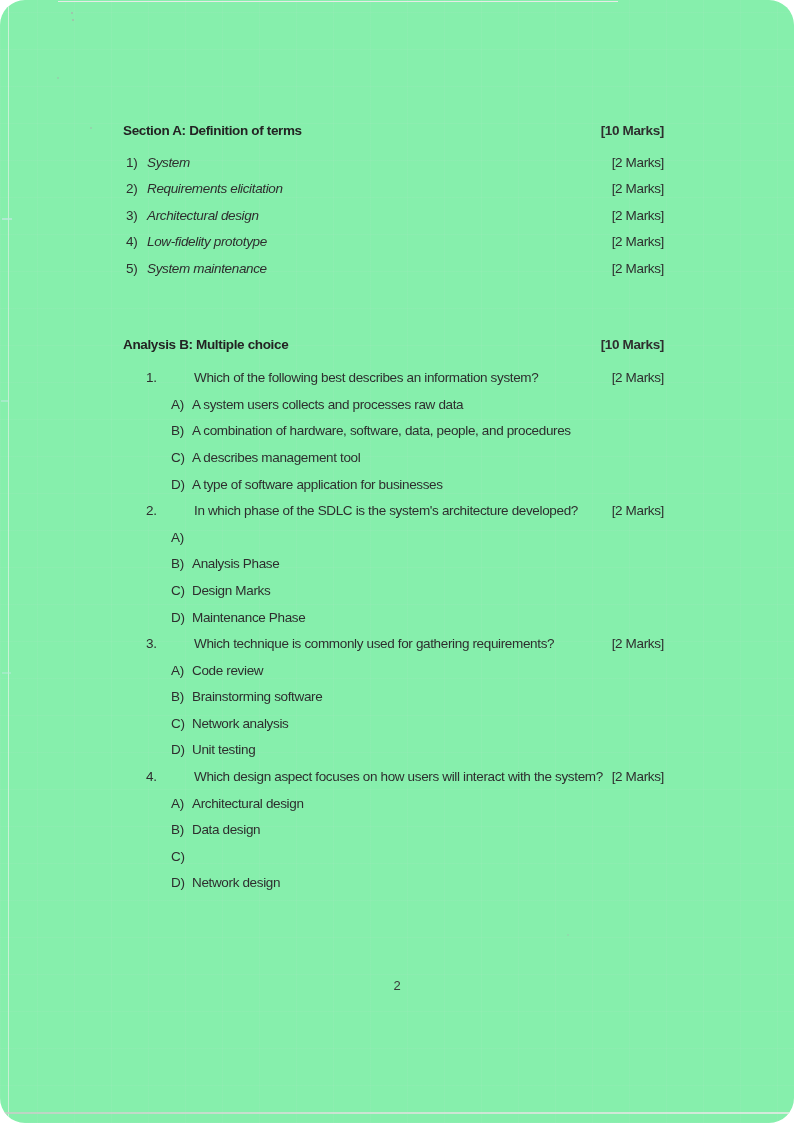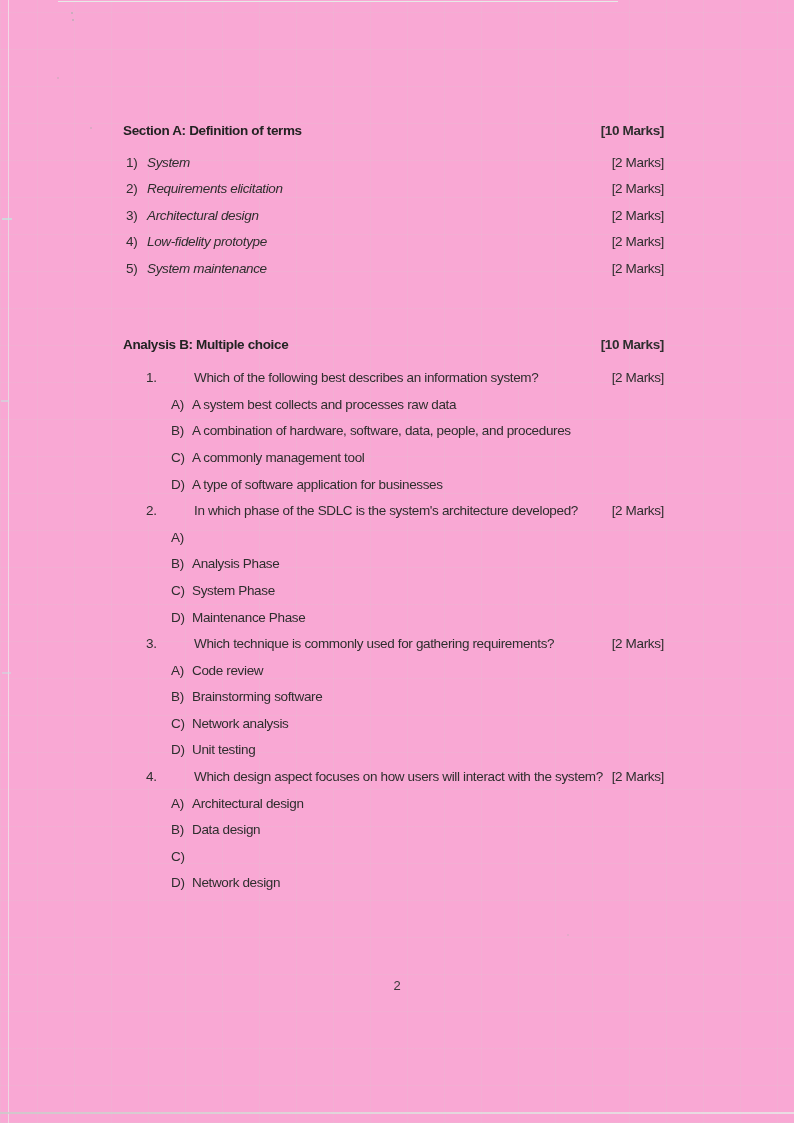--- a/index.html
+++ b/index.html
@@ -1,25 +1,26 @@
 <!DOCTYPE html>
 <html><head>
 <meta charset="utf-8">
 <style>
   html, body { margin: 0; padding: 0; background: #ffffff; }
   .page {
     position: relative;
     width: 794px;
     height: 1123px;
-    background: #f9a8d4;
+    background: #86efac;
     font-family: "Liberation Sans", sans-serif;
     font-size: 13.5px;
     letter-spacing: -0.35px;
     color: #2e2e2e;
     overflow: hidden;
+    border-radius: 25px;
   }
   
   .page::before {
     content: "";
     position: absolute;
     inset: 0;
     background:
       repeating-linear-gradient(0deg, rgba(190,225,205,0.10) 0 1px, transparent 1px 37px),
       repeating-linear-gradient(90deg, rgba(190,225,205,0.10) 0 1px, transparent 1px 37px);
     pointer-events: none;
@@ -156,33 +157,33 @@
         <div class="row">
           <span class="left-part">
               <span class="q-num">1.</span>
               <span class="q-text">Which of the following best describes an information system?</span>
             </span>
           <span class="marks">[2 Marks]</span>
         </div>
         <div class="row">
           <span class="left-part">
               <span class="opt-label">A)</span>
-              <span class="opt-text">A system best collects and processes raw data</span>
+              <span class="opt-text">A system users collects and processes raw data</span>
             </span>
         </div>
         <div class="row">
           <span class="left-part">
               <span class="opt-label">B)</span>
               <span class="opt-text">A combination of hardware, software, data, people, and procedures</span>
             </span>
         </div>
         <div class="row">
           <span class="left-part">
               <span class="opt-label">C)</span>
-              <span class="opt-text">A commonly management tool</span>
+              <span class="opt-text">A describes management tool</span>
             </span>
         </div>
         <div class="row">
           <span class="left-part">
               <span class="opt-label">D)</span>
               <span class="opt-text">A type of software application for businesses</span>
             </span>
         </div>
 
         <div class="row">
@@ -199,21 +200,21 @@
         </div>
         <div class="row">
           <span class="left-part">
               <span class="opt-label">B)</span>
               <span class="opt-text">Analysis Phase</span>
             </span>
         </div>
         <div class="row">
           <span class="left-part">
               <span class="opt-label">C)</span>
-              <span class="opt-text">System Phase</span>
+              <span class="opt-text">Design Marks</span>
             </span>
         </div>
         <div class="row">
           <span class="left-part">
               <span class="opt-label">D)</span>
               <span class="opt-text">Maintenance Phase</span>
             </span>
         </div>
 
         <div class="row">

